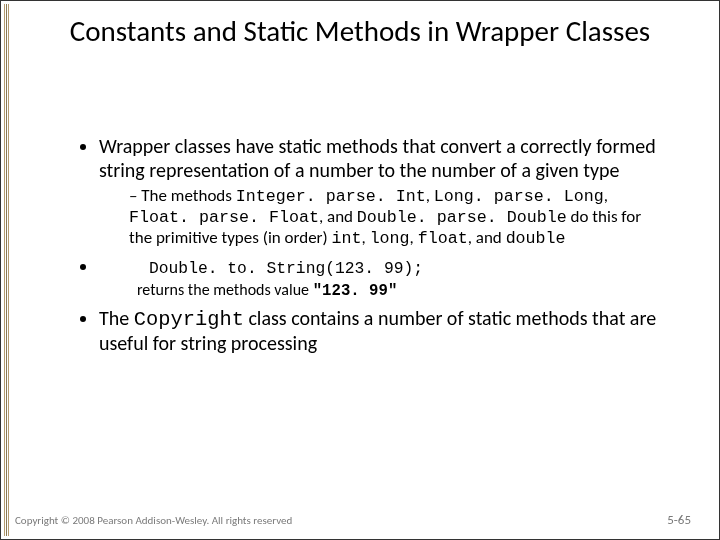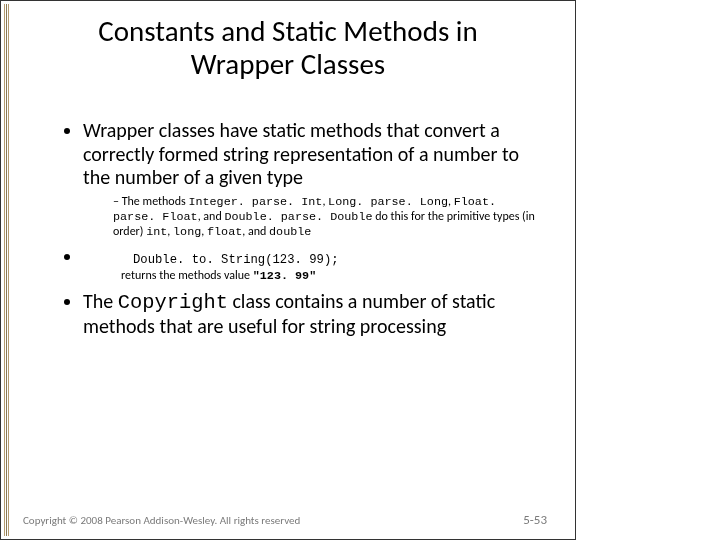--- a/index.html
+++ b/index.html
@@ -7,21 +7,21 @@
     padding: 0;
     width: 720px;
     height: 540px;
     font-family: Calibri, Arial, sans-serif;
     background: #fff;
     position: relative;
     box-sizing: border-box;
     color: #000;
   }
   .slide {
-    width: 576px;
+    width: 720px;
     height: 540px;
     position: relative;
     box-sizing: border-box;
     border: 1px solid #333;
   }
   .leftbar {
     position: absolute;
     left: 3px;
     top: 3px;
     bottom: 3px;
@@ -49,53 +49,53 @@
   }
   .content {
     position: absolute;
     top: 118px;
     left: 60px;
     right: 40px;
     font-size: 20px;
     line-height: 1.18;
   }
   ul.top {
-    margin: 0;
+    margin: 16px;
     padding-left: 22px;
     list-style: disc;
   }
   ul.top > li {
     margin-bottom: 6px;
   }
   ul.sub {
     margin: 4px 0 2px 0;
     padding-left: 30px;
     list-style: none;
-    font-size: 12px;
+    font-size: 17px;
     line-height: 1.2;
   }
   ul.sub > li::before {
     content: "– ";
   }
   .sub-indent {
     display: block;
-    font-size: 12px;
+    font-size: 16px;
     padding-left: 50px;
     line-height: 1.25;
   }
   code {
     font-family: "Courier New", monospace;
     font-size: 0.98em;
   }
   code.big {
     font-size: 1.02em;
   }
   .footer-left {
     position: absolute;
-    left: 22px;
+    left: 14px;
     bottom: 12px;
     font-size: 11px;
     color: #7a7a7a;
   }
   .footer-right {
     position: absolute;
     right: 28px;
     bottom: 12px;
     font-size: 13px;
     color: #7a7a7a;
@@ -129,14 +129,14 @@
         </span>
       </li>
 
       <li>
         <span>The </span><code class="big">Copyright</code><span> class contains a number of static methods that are useful for string processing</span>
       </li>
     </ul>
   </div>
 
   <div class="footer-left">Copyright © 2008 Pearson Addison-Wesley. All rights reserved</div>
-  <div class="footer-right">5-53</div>
+  <div class="footer-right">5-65</div>
 </div>
 
 </body></html>

